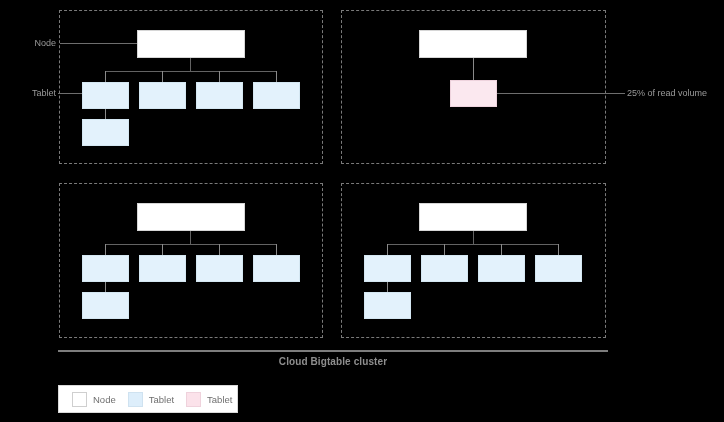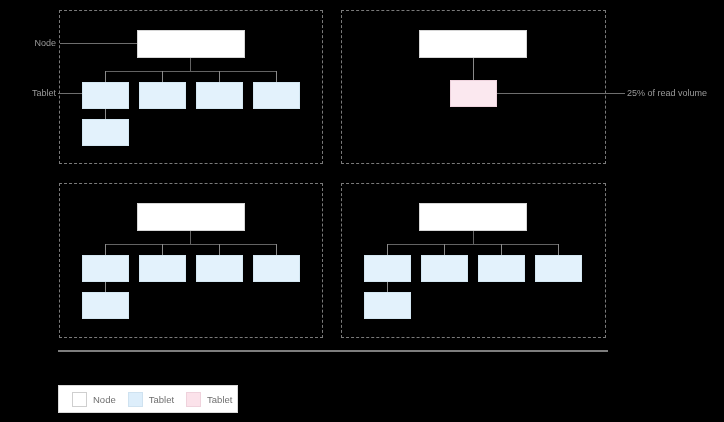--- a/index.html
+++ b/index.html
@@ -215,20 +215,21 @@
   <div class="line-v" style="left:501px; top:244px; height:11px;"></div>
   <div class="line-v" style="left:558px; top:244px; height:11px;"></div>
   <div class="box box-tablet" style="left:364px; top:255px; width:47px; height:27px;"></div>
   <div class="box box-tablet" style="left:421px; top:255px; width:47px; height:27px;"></div>
   <div class="box box-tablet" style="left:478px; top:255px; width:47px; height:27px;"></div>
   <div class="box box-tablet" style="left:535px; top:255px; width:47px; height:27px;"></div>
   <div class="line-v" style="left:387px; top:282px; height:10px;"></div>
   <div class="box box-tablet" style="left:364px; top:292px; width:47px; height:27px;"></div>
 
   <div class="cluster-rule"></div>
+  <div class="cluster-caption">Cloud Bigtable cluster</div>
 
   <div class="legend">
     <div class="legend-item">
       <span class="legend-swatch sw-node"></span>
       <span class="legend-text">Node</span>
     </div>
     <div class="legend-item">
       <span class="legend-swatch sw-tablet"></span>
       <span class="legend-text">Tablet</span>
     </div>

